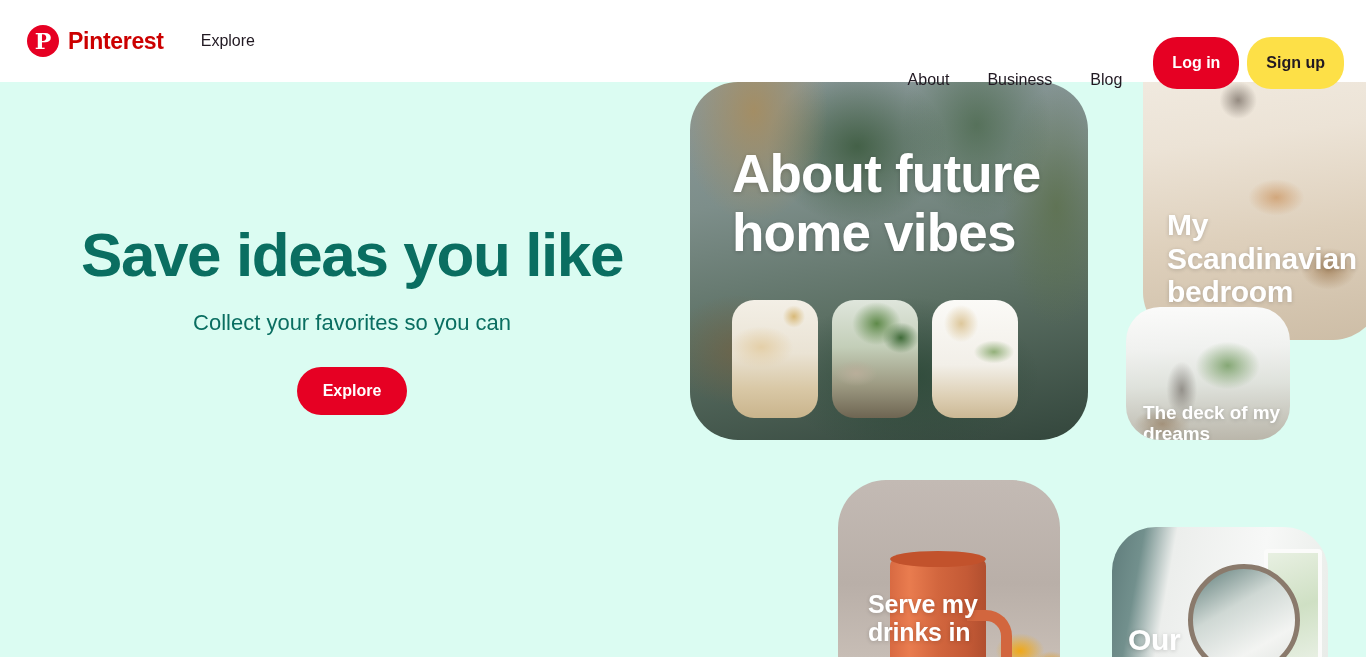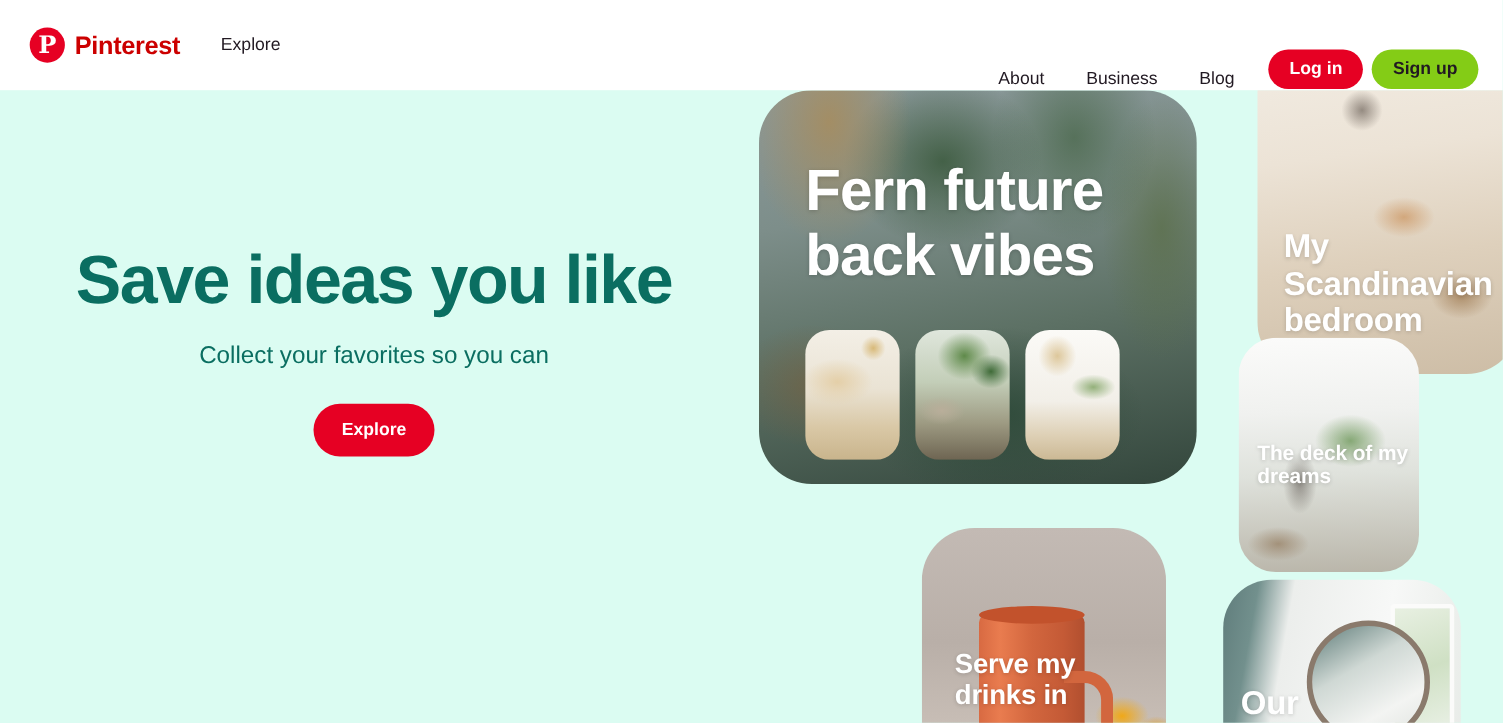--- a/index.html
+++ b/index.html
@@ -40,34 +40,34 @@
   }
   .nav-right {
     margin-left: auto; margin-right: 22px;
     display: flex; align-items: flex-end; gap: 0;
   }
   .nav-right .nav-link { padding: 0 19px; }
   .pill {
     border: none; border-radius: 24px;
     font-size: 16px; font-weight: bold;
     font-family: "Liberation Sans", sans-serif;
-    cursor: pointer; height: 36px; padding: 16px 19px;
+    cursor: pointer; height: 52px; padding: 16px 19px;
     display: flex; align-items: center; justify-content: center; margin-top: 44px;
   }
   .pill-login { background: #e60023; color: #ffffff; margin-left: 12px; }
-  .pill-signup { background: #84cc16; color: #211922; margin-left: 8px; }
+  .pill-signup { background: #fde047; color: #211922; margin-left: 8px; }
 
   
   .stage {
     position: absolute; top: 82px; left: 0;
     width: 1366px; height: 575px;
     background: #dbfcf2; overflow: hidden;
   }
   .hero-copy {
-    position: absolute; left: 0; top: 140px;
+    position: absolute; left: 12px; top: 140px;
     width: 680px; text-align: center;
   }
   .hero-title {
     font-size: 62px; font-weight: bold; color: #0a6e61;
     letter-spacing: -1.4px; line-height: 1.05;
   }
   .hero-sub {
     margin-top: 20px; font-size: 22px; color: #0a6e61;
     line-height: 1.45;
   }
@@ -145,21 +145,21 @@
       radial-gradient(ellipse 40px 26px at 56% 56%, rgba(196,128,64,0.55), rgba(196,128,64,0) 70%),
       linear-gradient(172deg, #f4efe7 0%, #ece3d6 38%, #ded0bc 66%, #cdbda6 100%);
   }
   #card-bedroom .card-label {
     left: 24px; top: 192px; width: 200px;
     font-size: 30px; letter-spacing: -0.3px;
   }
 
   
   #card-deck {
-    left: 1126px; top: 225px; width: 164px; height: 213px;
+    left: 1126px; top: 225px; width: 164px; height: 133px;
     border-radius: 34px;
     background:
       radial-gradient(ellipse 46px 34px at 62% 44%, rgba(92,140,70,0.7), rgba(92,140,70,0) 70%),
       radial-gradient(ellipse 22px 40px at 34% 62%, rgba(60,50,44,0.45), rgba(60,50,44,0) 70%),
       radial-gradient(ellipse 40px 22px at 22% 88%, rgba(140,112,80,0.6), rgba(140,112,80,0) 70%),
       linear-gradient(178deg, #fbfbfa 0%, #f0f1ef 32%, #dfe2dc 58%, #b9b5a9 100%);
   }
   #card-deck .card-label {
     left: 17px; top: 95px; width: 140px;
     font-size: 19px; letter-spacing: -0.1px;
@@ -248,21 +248,21 @@
 
   <div class="hero-copy">
     <div class="hero-title">Save ideas you like</div>
     <div class="hero-sub">
       <span>Collect your favorites so you can</span>
     </div>
     <button class="hero-cta">Explore</button>
   </div>
 
   <div class="card" id="card-fern">
-    <div class="card-label">Fern future back vibes</div>
+    <div class="card-label">About future home vibes</div>
     <div class="thumbs">
       <div class="thumb thumb-1"></div>
       <div class="thumb thumb-2"></div>
       <div class="thumb thumb-3"></div>
     </div>
   </div>
 
   <div class="card" id="card-bedroom">
     <div class="card-label">My Scandinavian bedroom</div>
   </div>

